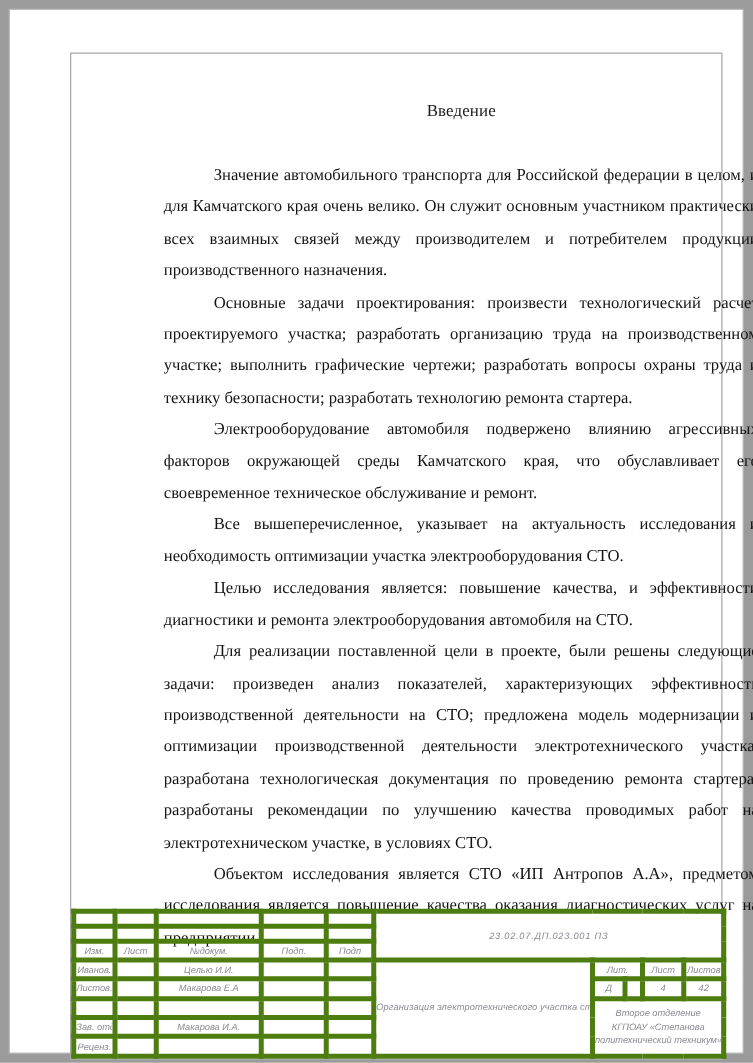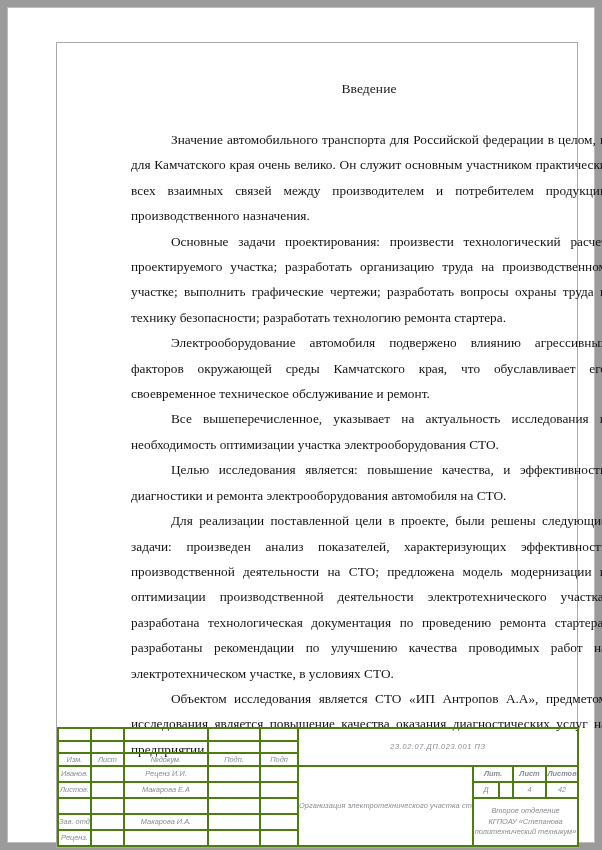--- a/index.html
+++ b/index.html
@@ -81,21 +81,21 @@
     color: #8a8a92;
   }
 
   .stamp table {
     border-collapse: collapse;
     width: 100%;
     height: 100%;
     table-layout: fixed;
   }
   .stamp td {
-    border: 2px solid #4d7c0f;
+    border: 4px solid #4d7c0f;
     padding: 0;
     text-align: center;
     vertical-align: middle;
     font-style: italic;
     font-size: 7.4px;
     color: #8a8a92;
     white-space: nowrap;
     overflow: hidden;
   }
   .stamp td.blank { }
@@ -124,21 +124,21 @@
 
   .org-cell {
     font-size: 7.1px;
     line-height: 10.5px;
     font-style: italic;
     text-align: center;
     white-space: normal;
     padding: 1px 2px;
   }
 
-  .hdr-small { font-size: 7.2px; font-weight: bold; }
+  .hdr-small { font-size: 7.2px; }
   .val-small { font-size: 7.6px; }
 </style>
 </head>
 <body>
 
 <div class="page-sheet">
 
   <div class="doc-frame">
 
     <div class="text-body">
@@ -190,21 +190,21 @@
           <td class="cell-lbl">Изм.</td>
           <td class="cell-lbl">Лист</td>
           <td class="cell-lbl">№докум.</td>
           <td class="cell-lbl">Подп.</td>
           <td class="cell-lbl">Подп</td>
         </tr>
 
         <tr style="height:14px">
           <td class="cell-lbl">Иванов.</td>
           <td class="blank"></td>
-          <td class="cell-name">Реценз И.И.</td>
+          <td class="cell-name">Целью И.И.</td>
           <td class="blank"></td>
           <td class="blank"></td>
 
           <td class="desc-cell" rowspan="5">Организация электротехнического участка станции технического обслуживания ИП Антропов Андрей Александрович по ремонту автомобилей отечественного и иностранного производства с описанием технологии ремонта стартера</td>
 
           <td class="hdr-small" colspan="2">Лит.</td>
           <td class="hdr-small">Лист</td>
           <td class="hdr-small">Листов</td>
         </tr>
 

